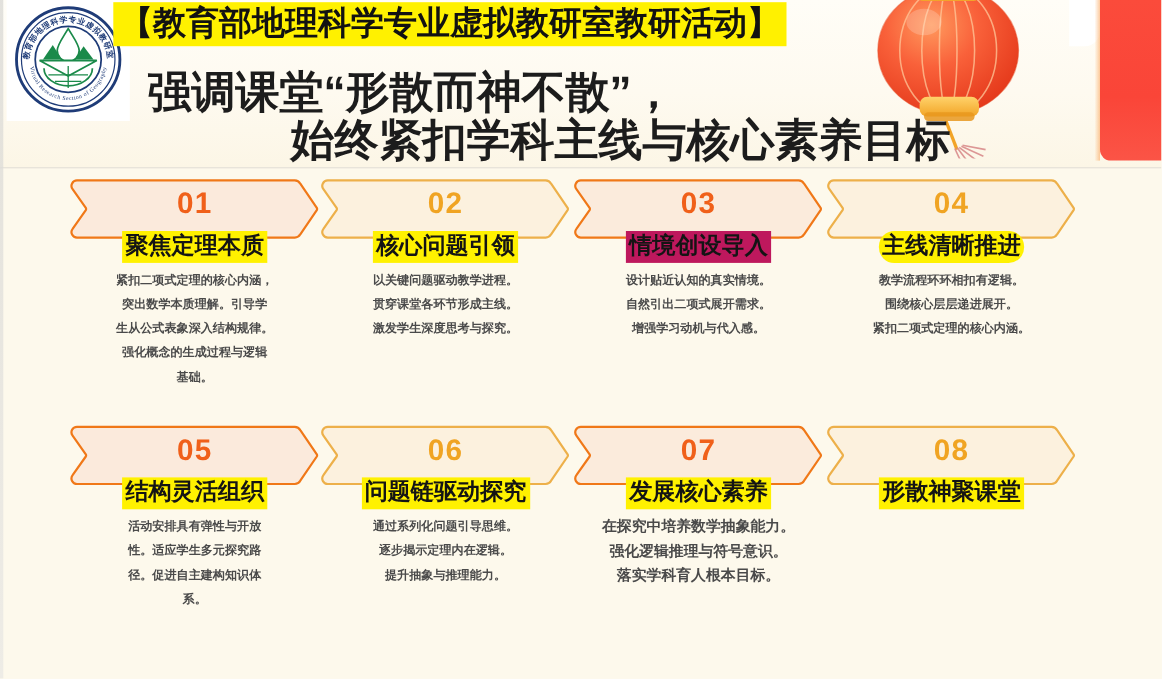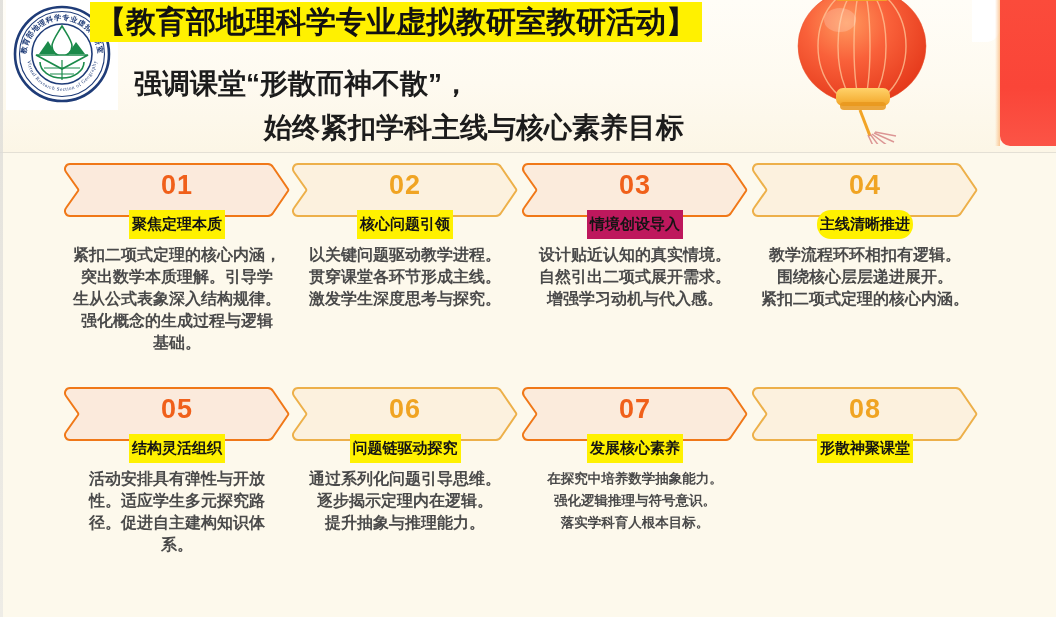--- a/index.html
+++ b/index.html
@@ -88,21 +88,21 @@
     position: absolute;
     left: 6px; top: -2px;
     width: 112px; height: 112px;
     background: #FFFFFF;
   }
   .logo-svg { display: block; width: 112px; height: 112px; }
 
   
   .hdr-band {
     position: absolute;
-    left: 90px; top: 2px;
+    left: 103px; top: 2px;
     height: 40px;
     background: #FFF100;
     padding: 0 6px;
     display: flex;
     align-items: center;
     z-index: 6;
     text-align: right;
   }
   .hdr-text {
     font-family: "Liberation Serif", "DejaVu Serif", serif;
@@ -117,21 +117,21 @@
   
   .title-block {
     position: absolute;
     left: 112px; top: 62px;
     width: 810px;
     z-index: 5;
   }
   .title-line {
     font-family: "Liberation Sans", "DejaVu Sans", sans-serif;
     font-weight: 700;
-    font-size: 28px;
+    font-size: 40px;
     line-height: 44px;
     color: #1C1C1C;
     white-space: nowrap;
   }
   .title-line.l1 { text-align: left;  padding-left: 22px; }
   .title-line.l2 { text-align: left;  padding-left: 152px; }
 
   
   .grid {
     position: absolute;
@@ -185,34 +185,34 @@
     left: 0; top: 50px;
     width: 230px;
     text-align: center;
     z-index: 4;
   }
   .card-title {
     display: inline-block;
     background: #FFF100;
     font-family: "Liberation Sans", "DejaVu Sans", sans-serif;
     font-weight: 700;
-    font-size: 15px;
+    font-size: 21px;
     line-height: 26px;
     color: #141414;
     padding: 1px 3px 2px 3px;
     white-space: nowrap;
   }
 
   .card-body {
     position: absolute;
     left: 6px; top: 84px;
     width: 218px;
     text-align: center;
     font-family: "Liberation Sans", "DejaVu Sans", sans-serif;
-    font-size: 16px;
+    font-size: 11px;
     line-height: 22px;
     color: #4A4A4A;
     font-weight: 600;
   }
   .card-body.serifish {
     font-family: "Liberation Serif", "DejaVu Serif", serif;
     font-size: 13.5px;
     font-weight: 700;
     color: #4A4A4A;
   }

